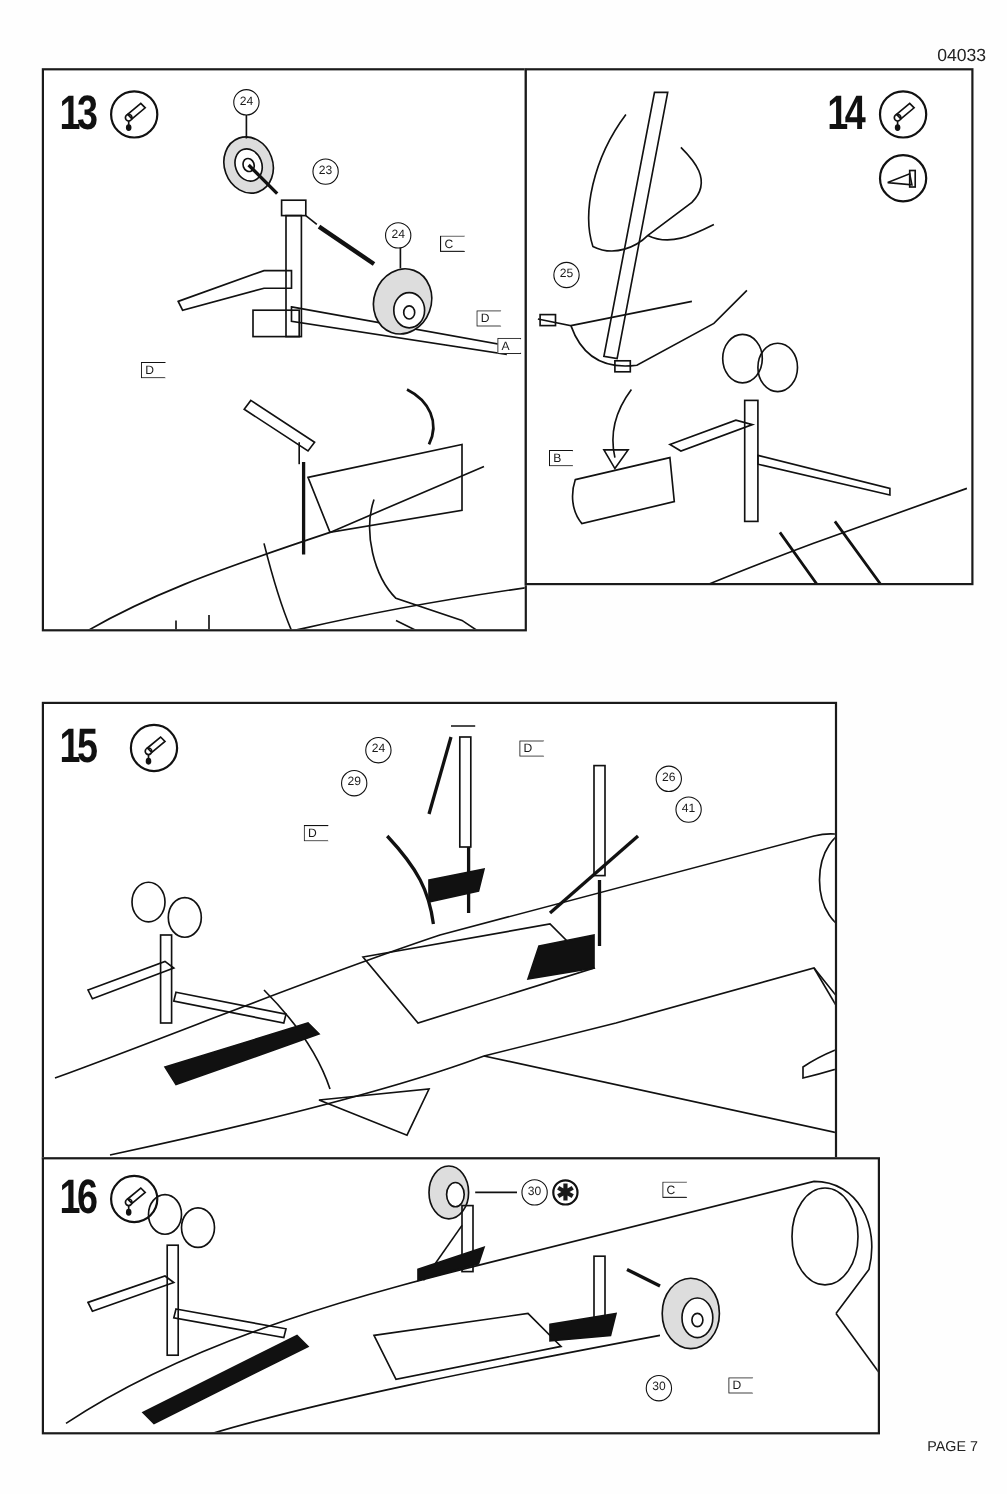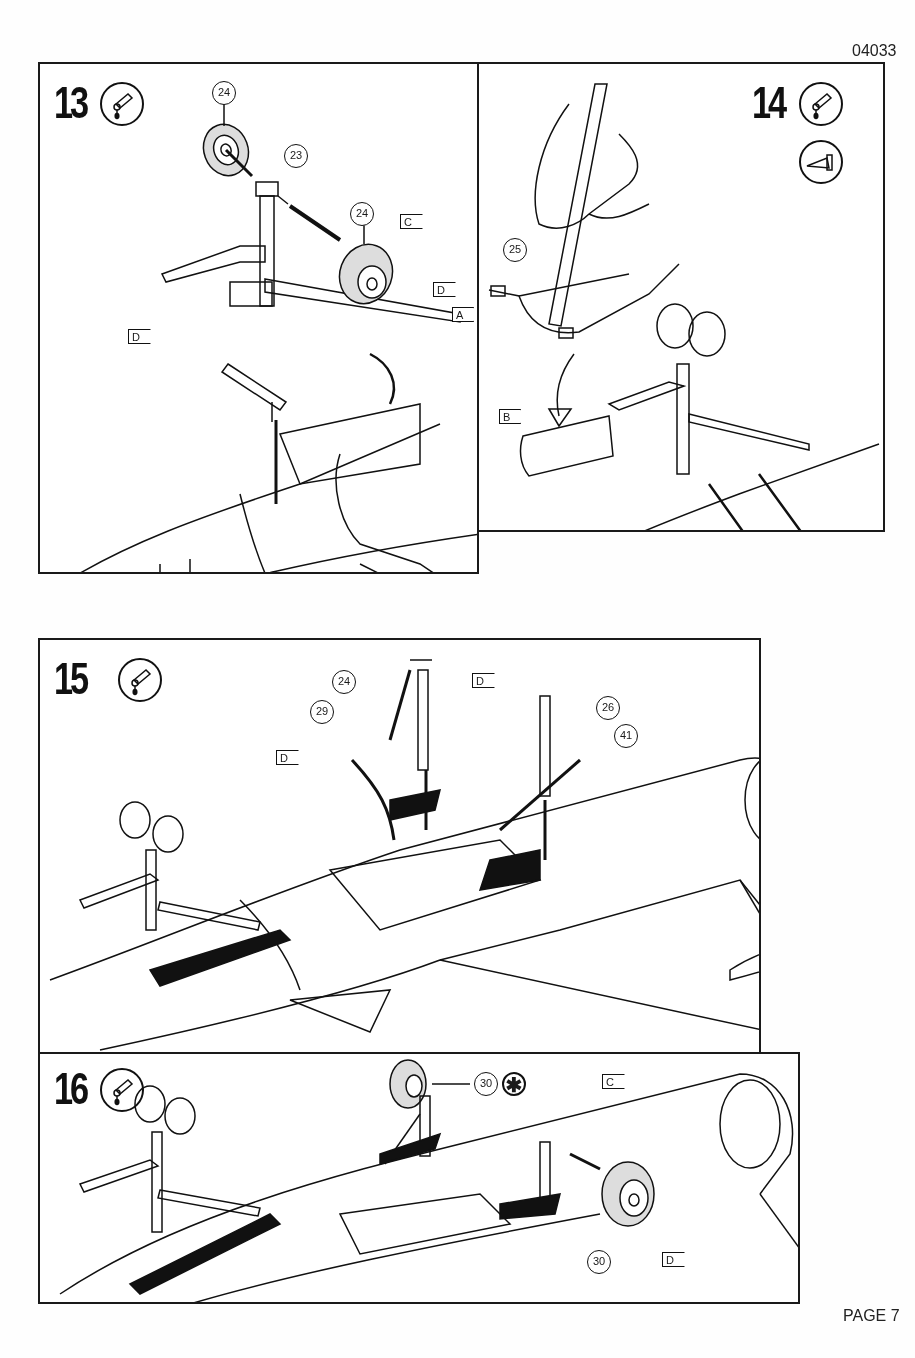--- a/index.html
+++ b/index.html
@@ -1,19 +1,19 @@
 <!DOCTYPE html>
 <html><head>
 <meta charset="utf-8">
 <style>
   html, body { margin:0; padding:0; background:#fefefe; }
   body { width:915px; height:1358px; position:relative; overflow:hidden;
          font-family:"Liberation Sans", sans-serif; color:#1a1a1a; }
   .code { position:absolute; left:852px; top:42px; font-size:16px; color:#222; }
-  .pagenum { position:absolute; left:843px; top:1307px; font-size:16px; color:#222; }
+  .pagenum { position:absolute; left:843px; top:1307px; font-size:13px; color:#222; }
   .frame { position:absolute; left:38px; top:62px; width:847px; height:1242px; }
   .panel { position:absolute; border:2px solid #1a1a1a; box-sizing:border-box; background:#fff; overflow:hidden; }
   .p13 { left:0; top:0; width:441px; height:512px; }
   .p14 { left:439px; top:0; width:408px; height:470px; }
   .p15 { left:0; top:576px; width:723px; height:416px; }
   .p16 { left:0; top:990px; width:762px; height:252px; }
   .stepnum { position:absolute; font-family:"Liberation Sans", sans-serif; font-weight:bold;
              font-size:44px; letter-spacing:-4px; transform:scaleX(0.78); transform-origin:left top; color:#111; }
   .icon-circle { position:absolute; width:44px; height:44px; border:2.5px solid #111; border-radius:50%;
                  box-sizing:border-box; background:#fff; }

